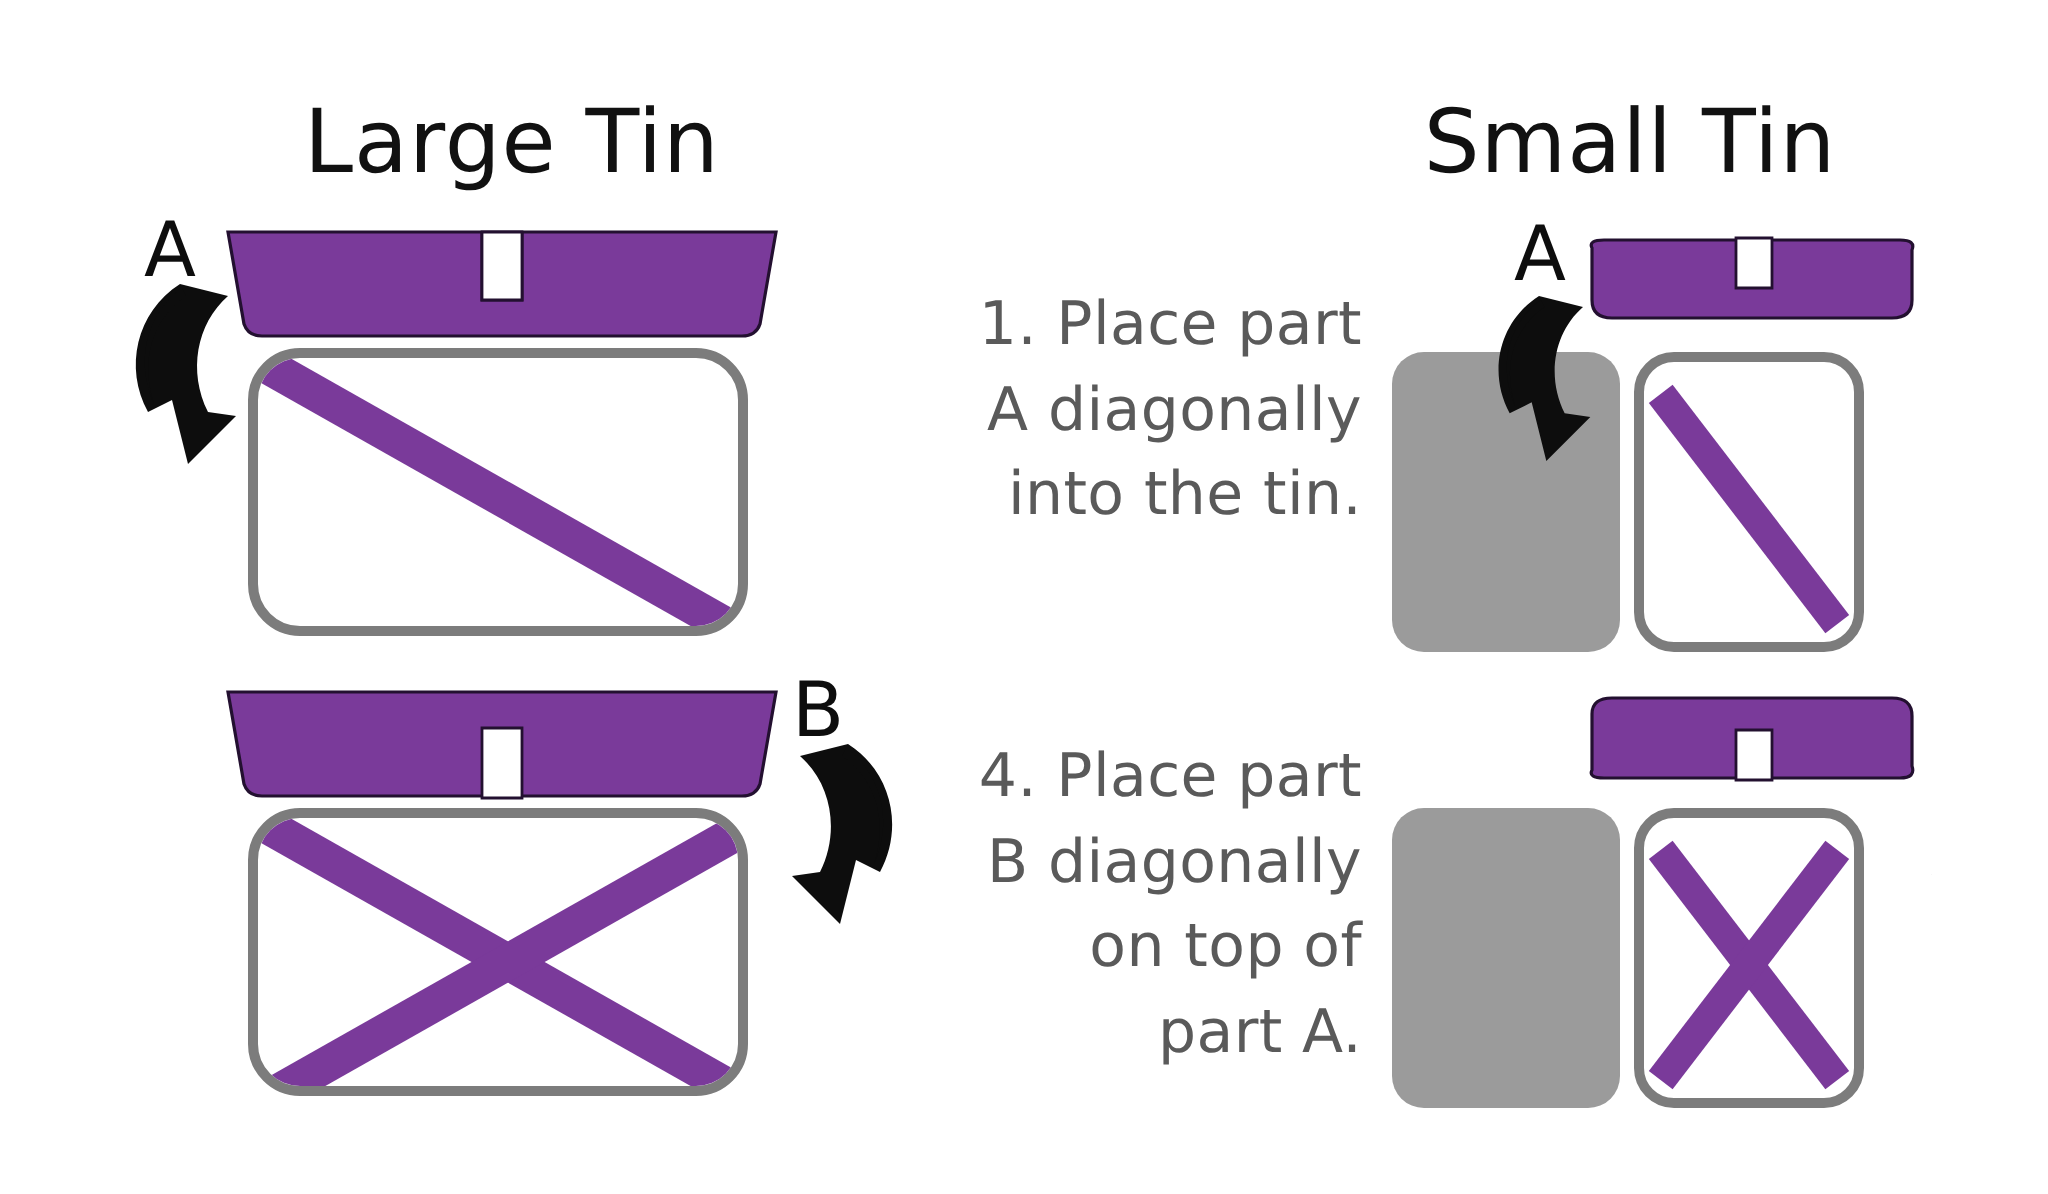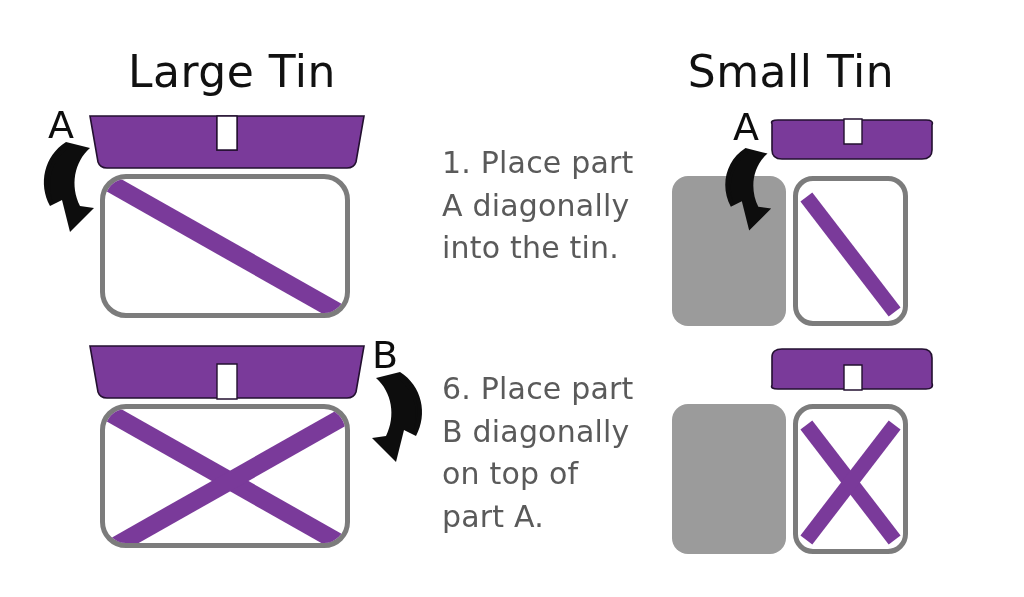--- a/index.html
+++ b/index.html
@@ -9,20 +9,21 @@
   }
   body {
     font-family: "Liberation Sans", sans-serif;
   }
   #canvas {
     position: relative;
     width: 942px;
     height: 597px;
     background: #ffffff;
     overflow: hidden;
+    margin-left: 24px;
   }
   .abs { position: absolute; }
 
   
   .tin-title {
     color: #111111;
     font-size: 44px;
     font-weight: 400;
     letter-spacing: 0.5px;
     white-space: nowrap;
@@ -40,20 +41,21 @@
   }
 
   
   .instruction {
     color: #5a5a5a;
     font-size: 30px;
     line-height: 1.42;
     font-family: "DejaVu Sans", sans-serif;
     white-space: pre-line;
     letter-spacing: 0.2px;
+    text-align: right;
   }
 
   
   .tin-box {
     box-sizing: border-box;
     background: #ffffff;
     border: 5px solid #7c7c7c;
     overflow: hidden;
   }
   .gray-block {
@@ -124,21 +126,21 @@
     <div class="strap" style="left:-20px; top:63px; width:290px; height:18px;
                 transform: rotate(29.5deg);"></div>
     <div class="strap" style="left:-20px; top:63px; width:290px; height:18px;
                 transform: rotate(-29.5deg);"></div>
   </div>
 
   <div class="abs instruction" style="left:442px; top:142px; width:215px;">1. Place part
 A diagonally
 into the tin.</div>
 
-  <div class="abs instruction" style="left:442px; top:368px; width:215px;">6. Place part
+  <div class="abs instruction" style="left:442px; top:368px; width:215px;">4. Place part
 B diagonally
 on top of
 part A.</div>
 
   <div class="abs tin-title" style="left:641px; top:46px; width:300px;">Small Tin</div>
 
   <div class="part-wrap" style="left:766px; top:118px; width:172px; height:44px;">
     <svg width="172" height="44" viewBox="0 0 172 44">
       <path d="M6,6 Q4,2 12,2 L160,2 Q168,2 166,7 L166,32 Q166,41 156,41 L16,41 Q6,41 6,32 Z" fill="#7a3a9a" stroke="#231030" stroke-width="1.6"></path>
       <path d="M78,1 L96,1 L96,26 L78,26 Z" fill="#ffffff" stroke="#231030" stroke-width="1.4"></path>

